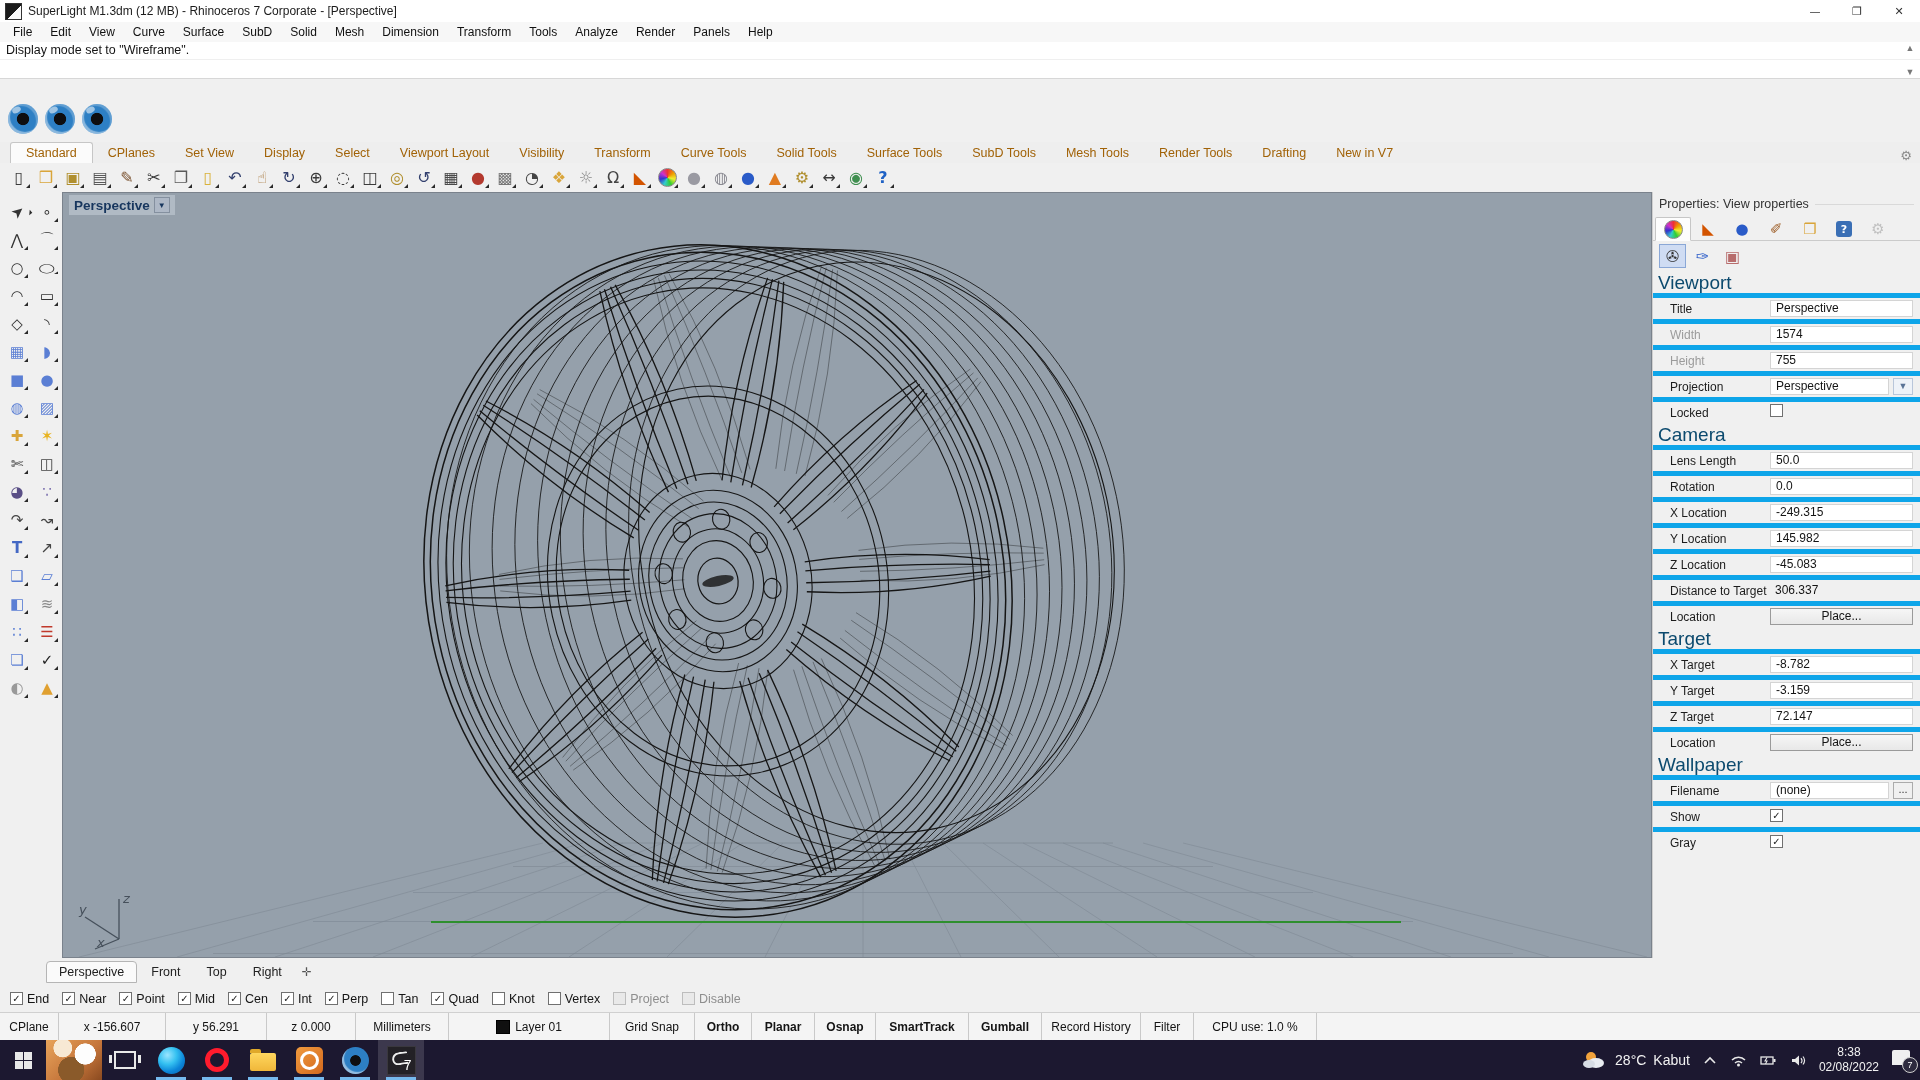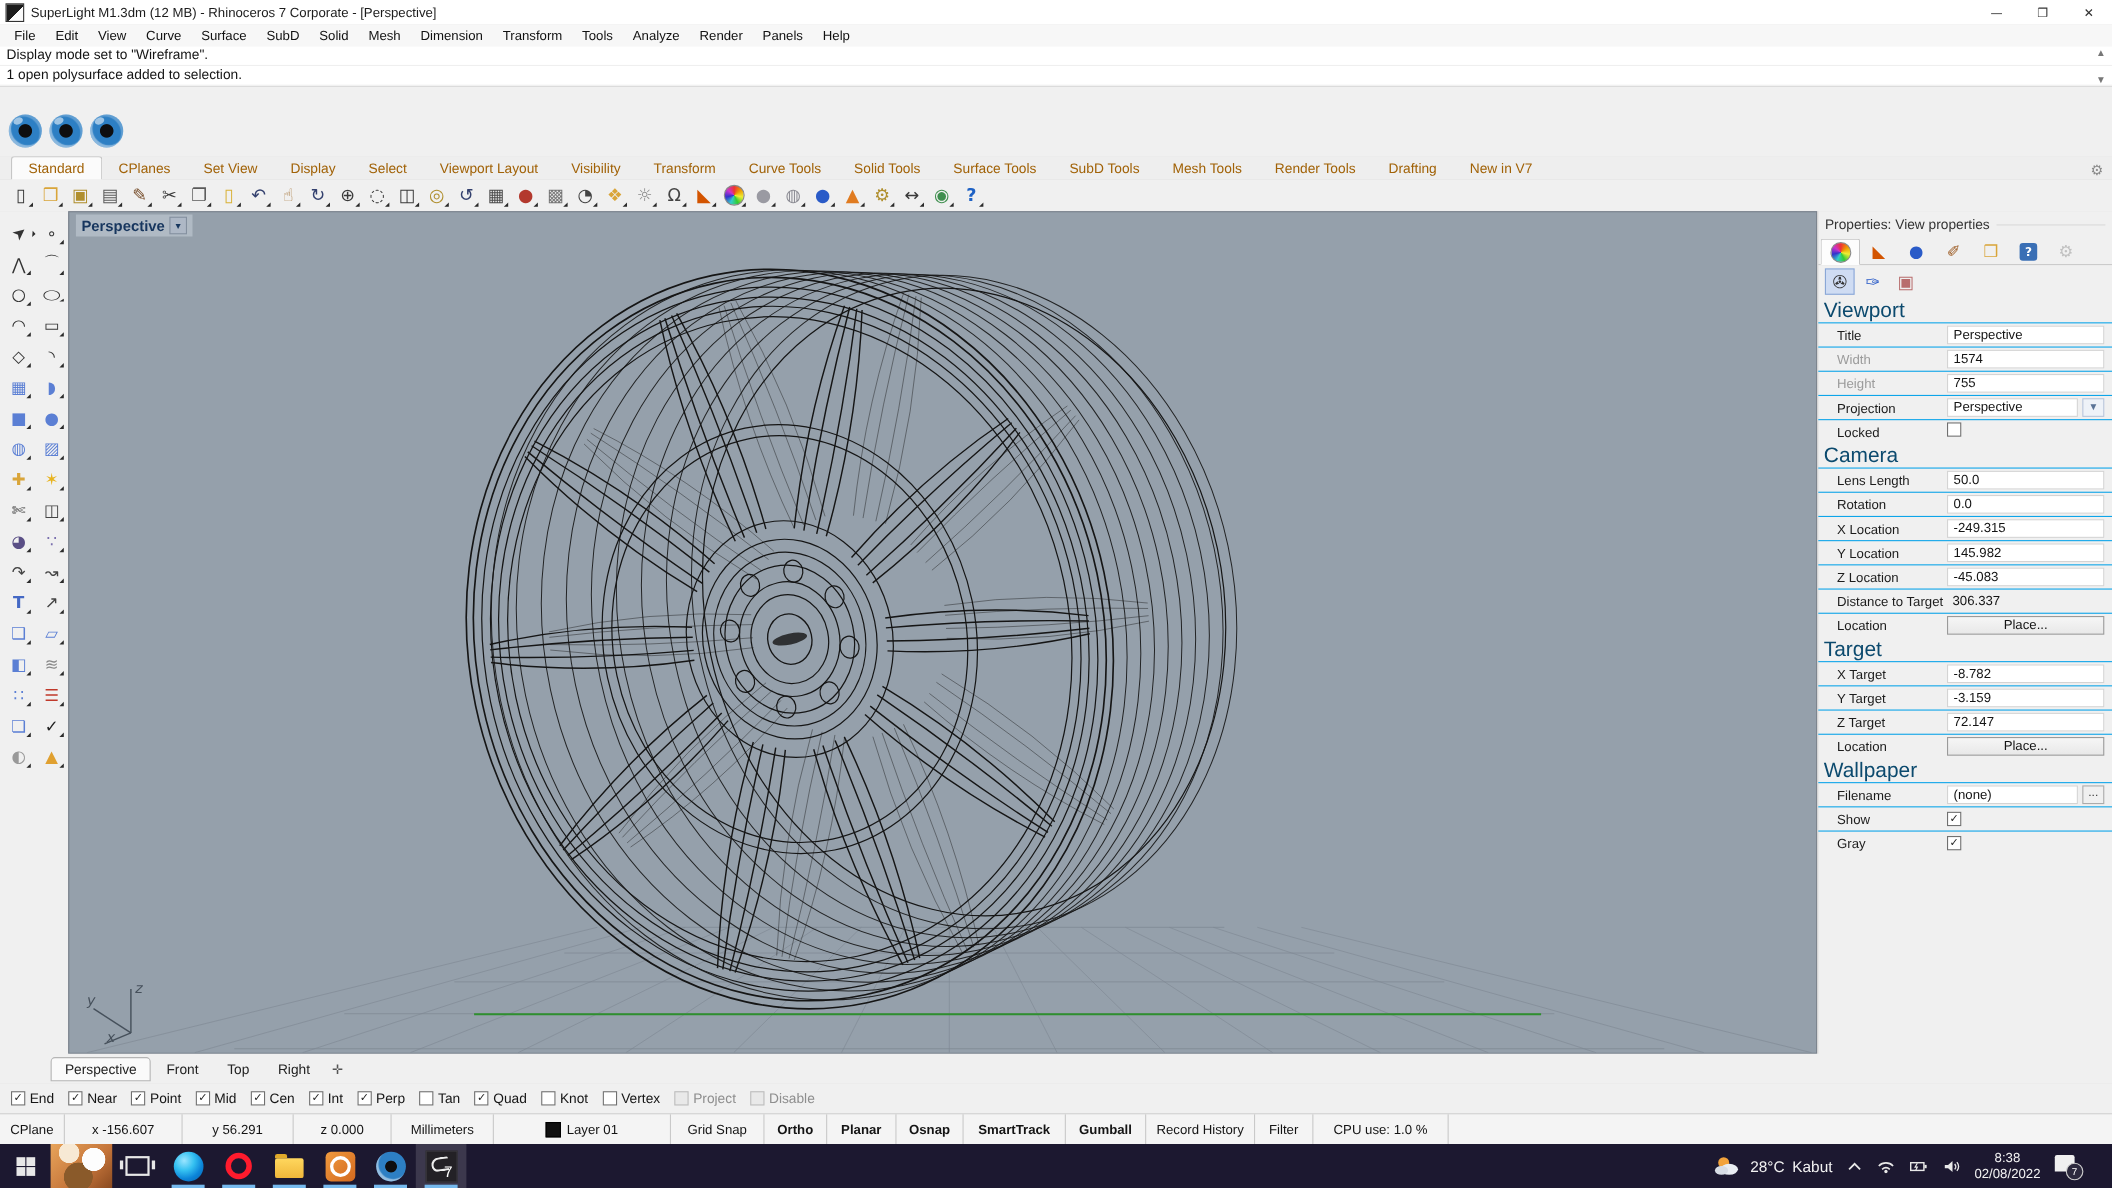--- a/index.html
+++ b/index.html
@@ -51,21 +51,21 @@
   .phead{display:flex;align-items:center;height:20px;padding:2px 6px 0 6px;color:#333;font-size:12.5px;white-space:nowrap;}
   .phead .rule{flex:1;height:1px;background:#d9d9d9;margin-left:6px;}
   .ptabs1{display:flex;align-items:flex-end;height:26px;border-bottom:1px solid #cbcbcb;padding:0 2px;}
   .ptab{width:34px;height:22px;display:flex;align-items:center;justify-content:center;font-family:"DejaVu Sans",sans-serif;font-size:15px;}
   .ptab.active{background:#fdfdfd;border:1px solid #c6c6c6;border-bottom:1px solid #fdfdfd;margin-bottom:-1px;border-radius:2px 2px 0 0;}
   .ptabs2{display:flex;align-items:center;height:30px;gap:3px;padding-left:6px;}
   .ptab2{width:27px;height:24px;display:flex;align-items:center;justify-content:center;font-family:"DejaVu Sans",sans-serif;font-size:16px;}
   .ptab2.sel{background:#cfdcf3;border:1px solid #8aa7d6;box-sizing:border-box;}
   .helpchip{display:inline-flex;width:16px;height:16px;background:#3a6fb5;color:#fff;border-radius:3px;align-items:center;justify-content:center;font-size:11px;font-weight:bold;}
   .psec-title{height:22px;line-height:24px;padding-left:5px;font-size:19px;color:#0c4a6e;}
-  .prow{display:flex;align-items:center;height:21px;border-top:1px solid #0ea5e9;}
+  .prow{display:flex;align-items:center;height:21px;border-top:5px solid #0ea5e9;}
   .prow .lbl{flex:0 0 100px;padding-left:17px;font-size:12px;color:#1c1c1c;white-space:nowrap;}
   .prow .lbl.gray{color:#9b9b9b;}
   .prow .val{flex:1;margin-right:7px;position:relative;height:17px;}
   .vbox{position:absolute;left:0;right:0;top:0;bottom:0;background:#fff;border:1px solid #d4d4d4;line-height:15px;padding-left:5px;font-size:12px;}
   .vbox.short{right:24px;}
   .ddbtn{position:absolute;right:0;top:0;width:20px;height:17px;background:#eef2f8;border:1px solid #b9c6da;box-sizing:border-box;color:#5a7396;font-size:9px;text-align:center;line-height:15px;}
   .elbtn{position:absolute;right:0;top:0;width:20px;height:17px;background:#f0f0f0;border:1px solid #ababab;box-sizing:border-box;text-align:center;line-height:13px;font-size:11px;color:#333;}
   .pbtn{position:absolute;left:0;right:0;top:0;bottom:0;background:linear-gradient(#f6f6f6,#e8e8e8);border:1px solid #9a9a9a;text-align:center;line-height:15px;font-size:12px;}
   .ptxt{line-height:17px;padding-left:5px;font-size:12px;}
   .chk{width:13px;height:13px;border:1px solid #707070;background:#fff;display:inline-flex;align-items:center;justify-content:center;font-size:10px;color:#222;box-sizing:border-box;}
@@ -106,21 +106,21 @@
   .taskview::after{content:"";position:absolute;right:-7px;top:2px;width:3px;height:8px;background:#e8e8e8;}
   .edge{width:27px;height:27px;border-radius:50%;background:radial-gradient(circle at 35% 30%,#9be5ff,#35c1f1 35%,#0b84d8 65%,#0a5fa8);}
   .opera{width:24px;height:24px;border-radius:50%;border:5px solid #ff1b2d;box-sizing:border-box;}
   .folder{width:26px;height:18px;background:linear-gradient(#ffd75e,#f0b73a);border-radius:2px;position:relative;margin-top:4px;}
   .folder::before{content:"";position:absolute;top:-4px;left:0;width:11px;height:4px;background:#e0a92a;border-radius:2px 2px 0 0;}
   .orangeapp{width:27px;height:27px;border-radius:5px;background:linear-gradient(135deg,#f09a3e,#d3691e);display:flex;align-items:center;justify-content:center;}
   .orangeapp i{width:13px;height:13px;border:3px solid #fff;border-radius:50%;display:block;}
   .swirl{width:27px;height:27px;border-radius:50%;background:radial-gradient(circle at 50% 50%,#0e0e10 0 26%,#2d7fc4 30% 72%,#10497e 76% 100%);box-shadow:inset 2px -2px 1px rgba(255,255,255,.5);}
   .rhino7{width:29px;height:29px;background:#232126;border:1px solid #3a383e;color:#fff;font-size:14px;display:flex;align-items:flex-end;justify-content:flex-end;padding:1px 3px;box-sizing:border-box;position:relative;}
   .rhino7::before{content:"";position:absolute;left:4px;top:5px;width:14px;height:9px;border:2px solid #eee;border-right:none;border-radius:7px 2px 0 6px;transform:rotate(-8deg);}
-  .tray{margin-left:auto;display:flex;align-items:center;gap:13px;padding-right:28px;}
+  .tray{margin-left:auto;display:flex;align-items:center;gap:13px;padding-right:4px;}
   .weather{display:flex;align-items:center;gap:7px;font-size:14px;color:#f2f2f2;}
   .trayicon{display:flex;align-items:center;justify-content:center;}
   .clock{text-align:center;font-size:12px;line-height:1.25;color:#f2f2f2;}
   .notif{position:relative;width:24px;height:20px;}
   .notif .box{width:18px;height:15px;background:#f0f0f0;border-radius:2px 2px 2px 0;}
   .notif .badge{position:absolute;right:-2px;bottom:-3px;width:14px;height:14px;border-radius:50%;background:#2d2a3e;border:1px solid #cfcfcf;color:#fff;font-size:9px;display:flex;align-items:center;justify-content:center;}
 </style>
 </head>
 <body>
 
@@ -149,21 +149,20 @@
       <span class="menu-item">Transform</span>
       <span class="menu-item">Tools</span>
       <span class="menu-item">Analyze</span>
       <span class="menu-item">Render</span>
       <span class="menu-item">Panels</span>
       <span class="menu-item">Help</span>
     </div>
 
   <div class="cmdhist">
     <div class="cmdline">Display mode set to "Wireframe".</div>
-    <div class="cmdline">1 open polysurface added to selection.</div>
     <div class="cmdscroll">
         <span>▲</span>
         <span>▼</span>
       </div>
   </div>
 
   <div class="quickbar" id="quickbar">
       <div class="qicon"></div>
       <div class="qicon"></div>
       <div class="qicon"></div>

